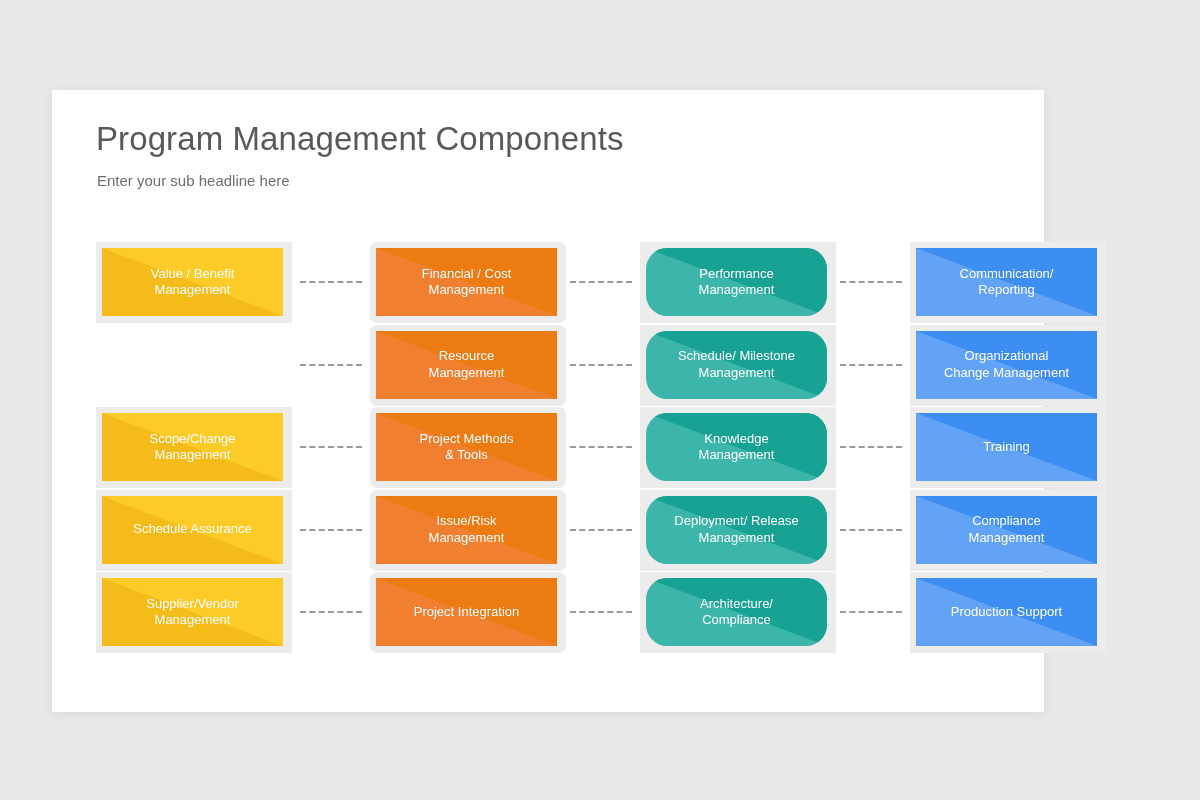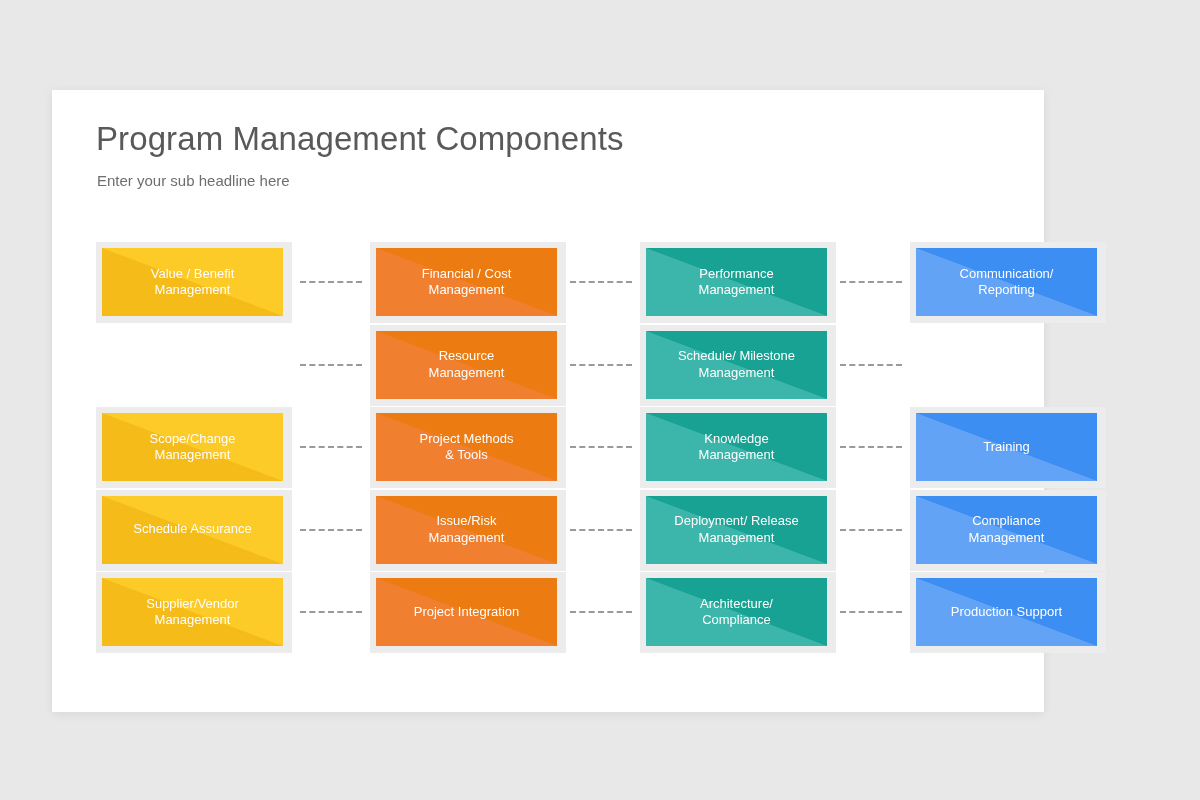--- a/index.html
+++ b/index.html
@@ -60,21 +60,21 @@
   
   .node {
     position:absolute;
     top:0;
     width:196px;
     height:81px;
     background:#ececec;
     padding:6px 9px 7px 6px;
   }
   .node.c0 { left:0px;   }
-  .node.c1 { left:274px; }
+  .node.c1 { left:274px;border-radius:7px; }
   .node.c2 { left:544px; }
   .node.c3 { left:814px; }
 
   .node-fill {
     position:relative;
     width:100%;
     height:100%;
     display:flex;
     align-items:center;
     justify-content:center;
@@ -103,21 +103,21 @@
 
   
   .col-yellow .node-fill { background:#f5bc19; }
   .col-yellow .node-fill::after {
     background:linear-gradient(to bottom left, #fdcb28 0%, #fdcb28 49.7%, rgba(253,203,40,0) 50.3%);
   }
   .col-orange .node-fill { background:#f08030; }
   .col-orange .node-fill::after {
     background:linear-gradient(to bottom left, #ec7b12 0%, #ec7b12 49.7%, rgba(236,123,18,0) 50.3%);
   }
-  .col-teal   .node-fill { background:#3cb6aa; }
+  .col-teal   .node-fill { background:#3cb6aa;border-radius:21px; }
   .col-teal   .node-fill::after {
     background:linear-gradient(to bottom left, #18a293 0%, #18a293 49.7%, rgba(24,162,147,0) 50.3%);
   }
   .col-blue   .node-fill { background:#63a3f5;justify-content:center; }
   .col-blue   .node-fill::after {
     background:linear-gradient(to bottom left, #3d8ef2 0%, #3d8ef2 49.7%, rgba(61,142,242,0) 50.3%);
   }
 
   
   .connector {
@@ -181,20 +181,26 @@
         </div>
       </div>
       <div class="connector k1"></div>
       <div class="node c2 col-teal">
         <div class="node-fill">
           <span class="node-label">Schedule/ Milestone
 Management</span>
         </div>
       </div>
       <div class="connector k2"></div>
+      <div class="node c3 col-blue">
+        <div class="node-fill">
+          <span class="node-label">Organizational
+Change Management</span>
+        </div>
+      </div>
     </div>
 
     <div class="grid-row">
       <div class="node c0 col-yellow">
         <div class="node-fill">
           <span class="node-label">Scope/Change
 Management</span>
         </div>
       </div>
       <div class="connector k0"></div>

